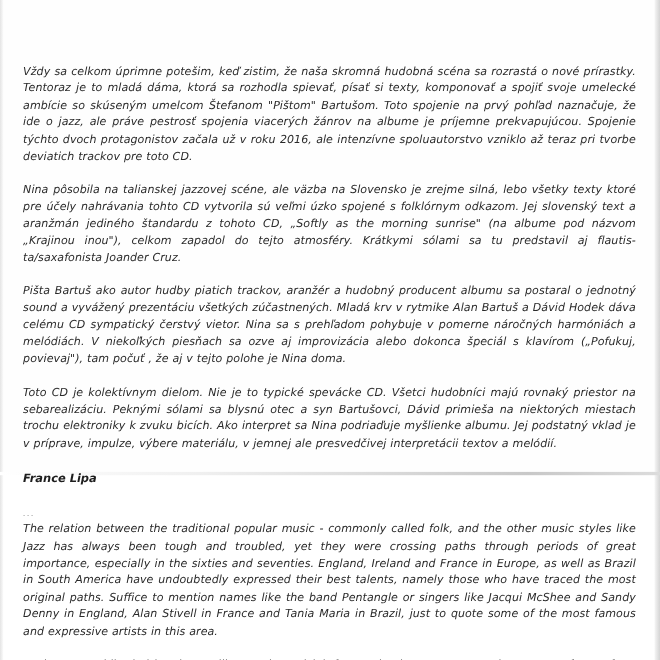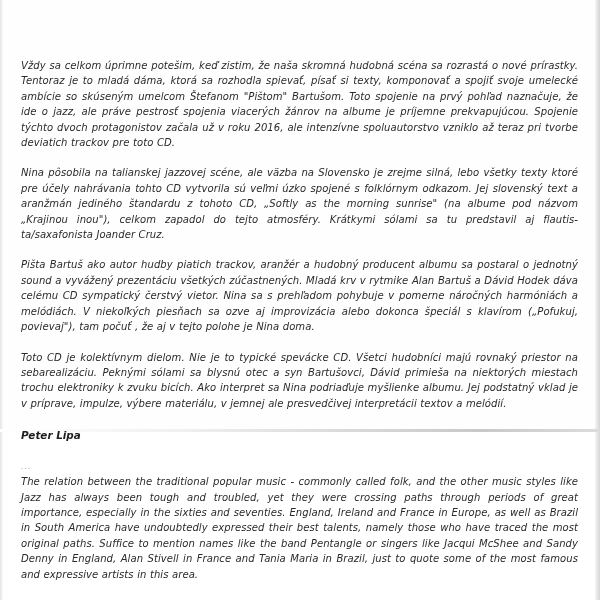--- a/index.html
+++ b/index.html
@@ -91,21 +91,21 @@
   <div class="content">
     <section>
       <p class="para">Vždy sa celkom úprimne potešim, keď zistim, že naša skromná hudobná scéna sa rozrastá o nové prírastky. Tentoraz je to mladá dáma, ktorá sa rozhodla spievať, písať si texty, komponovať a spojiť svoje umelecké ambície so skúseným umelcom Štefanom "Pištom" Bartušom. Toto spojenie na prvý pohľad naznačuje, že ide o jazz, ale práve pestrosť spojenia viacerých žánrov na albume je príjemne prekvapujúcou. Spojenie týchto dvoch protagonistov začala už v roku 2016, ale intenzívne spoluautorstvo vzniklo až teraz pri tvorbe deviatich trackov pre toto CD.</p>
       <div class="gap"></div>
       <p class="para">Nina pôsobila na talianskej jazzovej scéne, ale väzba na Slovensko je zrejme silná, lebo všetky texty ktoré pre účely nahrávania tohto CD vytvorila sú veľmi úzko spojené s folklórnym odkazom. Jej slovenský text a aranžmán jediného štandardu z tohoto CD, „Softly as the morning sunrise" (na albume pod názvom „Krajinou inou"), celkom zapadol do tejto atmosféry. Krátkymi sólami sa tu predstavil aj flautis-ta/saxafonista Joander Cruz.</p>
       <div class="gap"></div>
       <p class="para">Pišta Bartuš ako autor hudby piatich trackov, aranžér a hudobný producent albumu sa postaral o jednotný sound a vyvážený prezentáciu všetkých zúčastnených. Mladá krv v rytmike Alan Bartuš a Dávid Hodek dáva celému CD sympatický čerstvý vietor. Nina sa s prehľadom pohybuje v pomerne náročných harmóniách a melódiách. V niekoľkých piesňach sa ozve aj improvizácia alebo dokonca špeciál s klavírom („Pofukuj, povievaj"), tam počuť , že aj v tejto polohe je Nina doma.</p>
       <div class="gap"></div>
       <p class="para">Toto CD je kolektívnym dielom. Nie je to typické spevácke CD. Všetci hudobníci majú rovnaký priestor na sebarealizáciu. Peknými sólami sa blysnú otec a syn Bartušovci, Dávid primieša na niektorých miestach trochu elektroniky k zvuku bicích. Ako interpret sa Nina podriaďuje myšlienke albumu. Jej podstatný vklad je v príprave, impulze, výbere materiálu, v jemnej ale presvedčivej interpretácii textov a melódií.</p>
       <div class="gap" style="height:17px"></div>
-      <p class="signature">Peter Lipa</p>
+      <p class="signature">France Lipa</p>
     </section>
 
     <div style="height:20px"></div>
 
     <section>
       <p class="ellipsis">...</p>
       <div style="height:3px"></div>
       <p class="para">The relation between the traditional popular music - commonly called folk, and the other music styles like Jazz has always been tough and troubled, yet they were crossing paths through periods of great importance, especially in the sixties and seventies. England, Ireland and France in Europe, as well as Brazil in South America have undoubtedly expressed their best talents, namely those who have traced the most original paths. Suffice to mention names like the band Pentangle or singers like Jacqui McShee and Sandy Denny in England, Alan Stivell in France and Tania Maria in Brazil, just to quote some of the most famous and expressive artists in this area.</p>
       <div class="gap"></div>
       <p class="para">In the meanwhile, led by singers like Ursula Dudziak from Poland, or more recently Marta Topferova from Czech Republic, a similar movement has been erupting, in which still nowadays permeates the mesmerizing regional music. The Slovak singer Nina Berglova refers to these examples with her own strong personality,</p>

